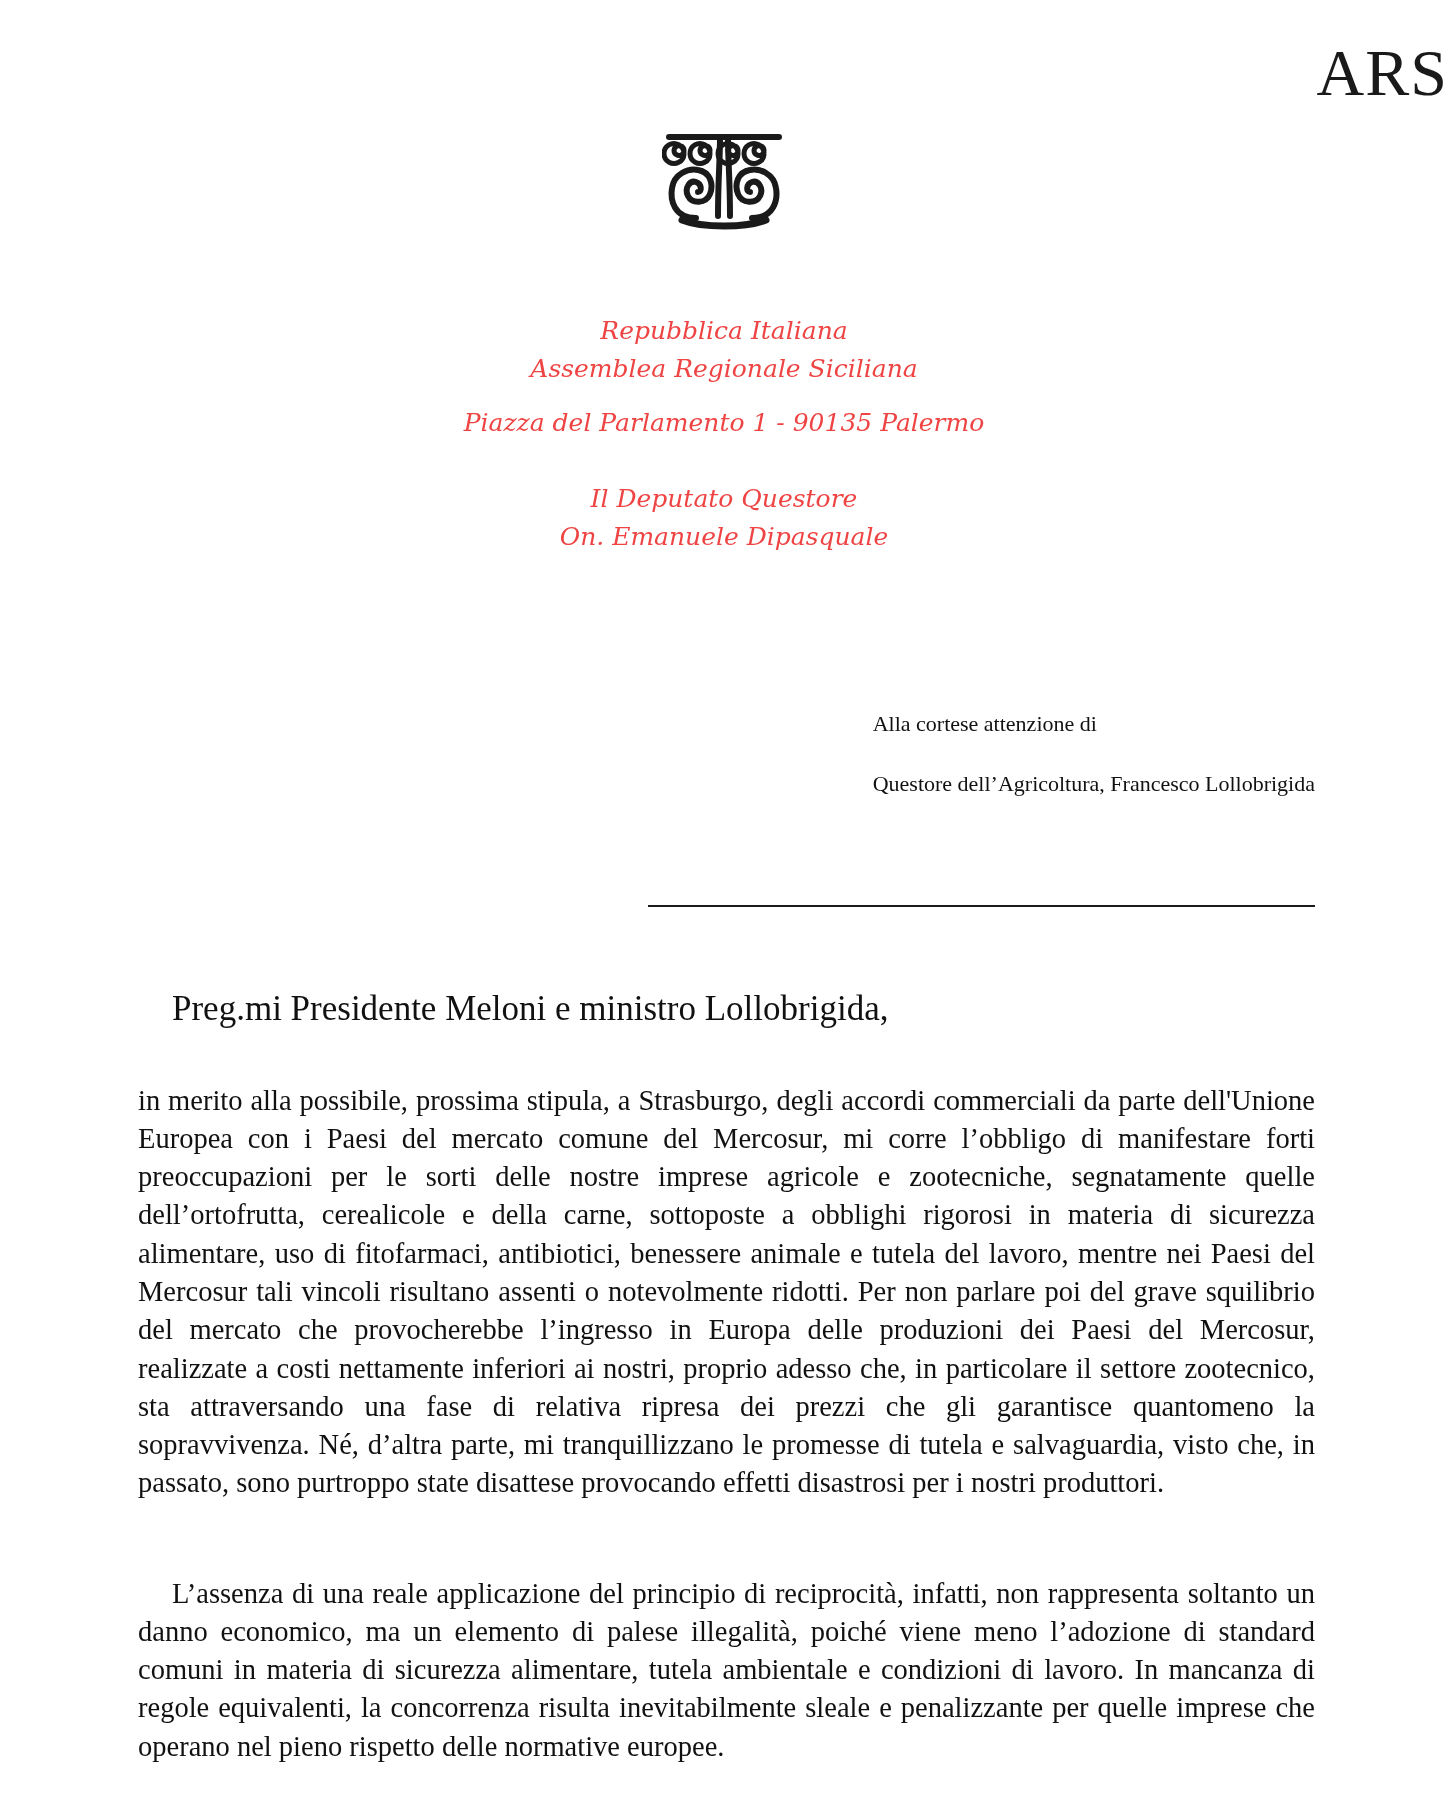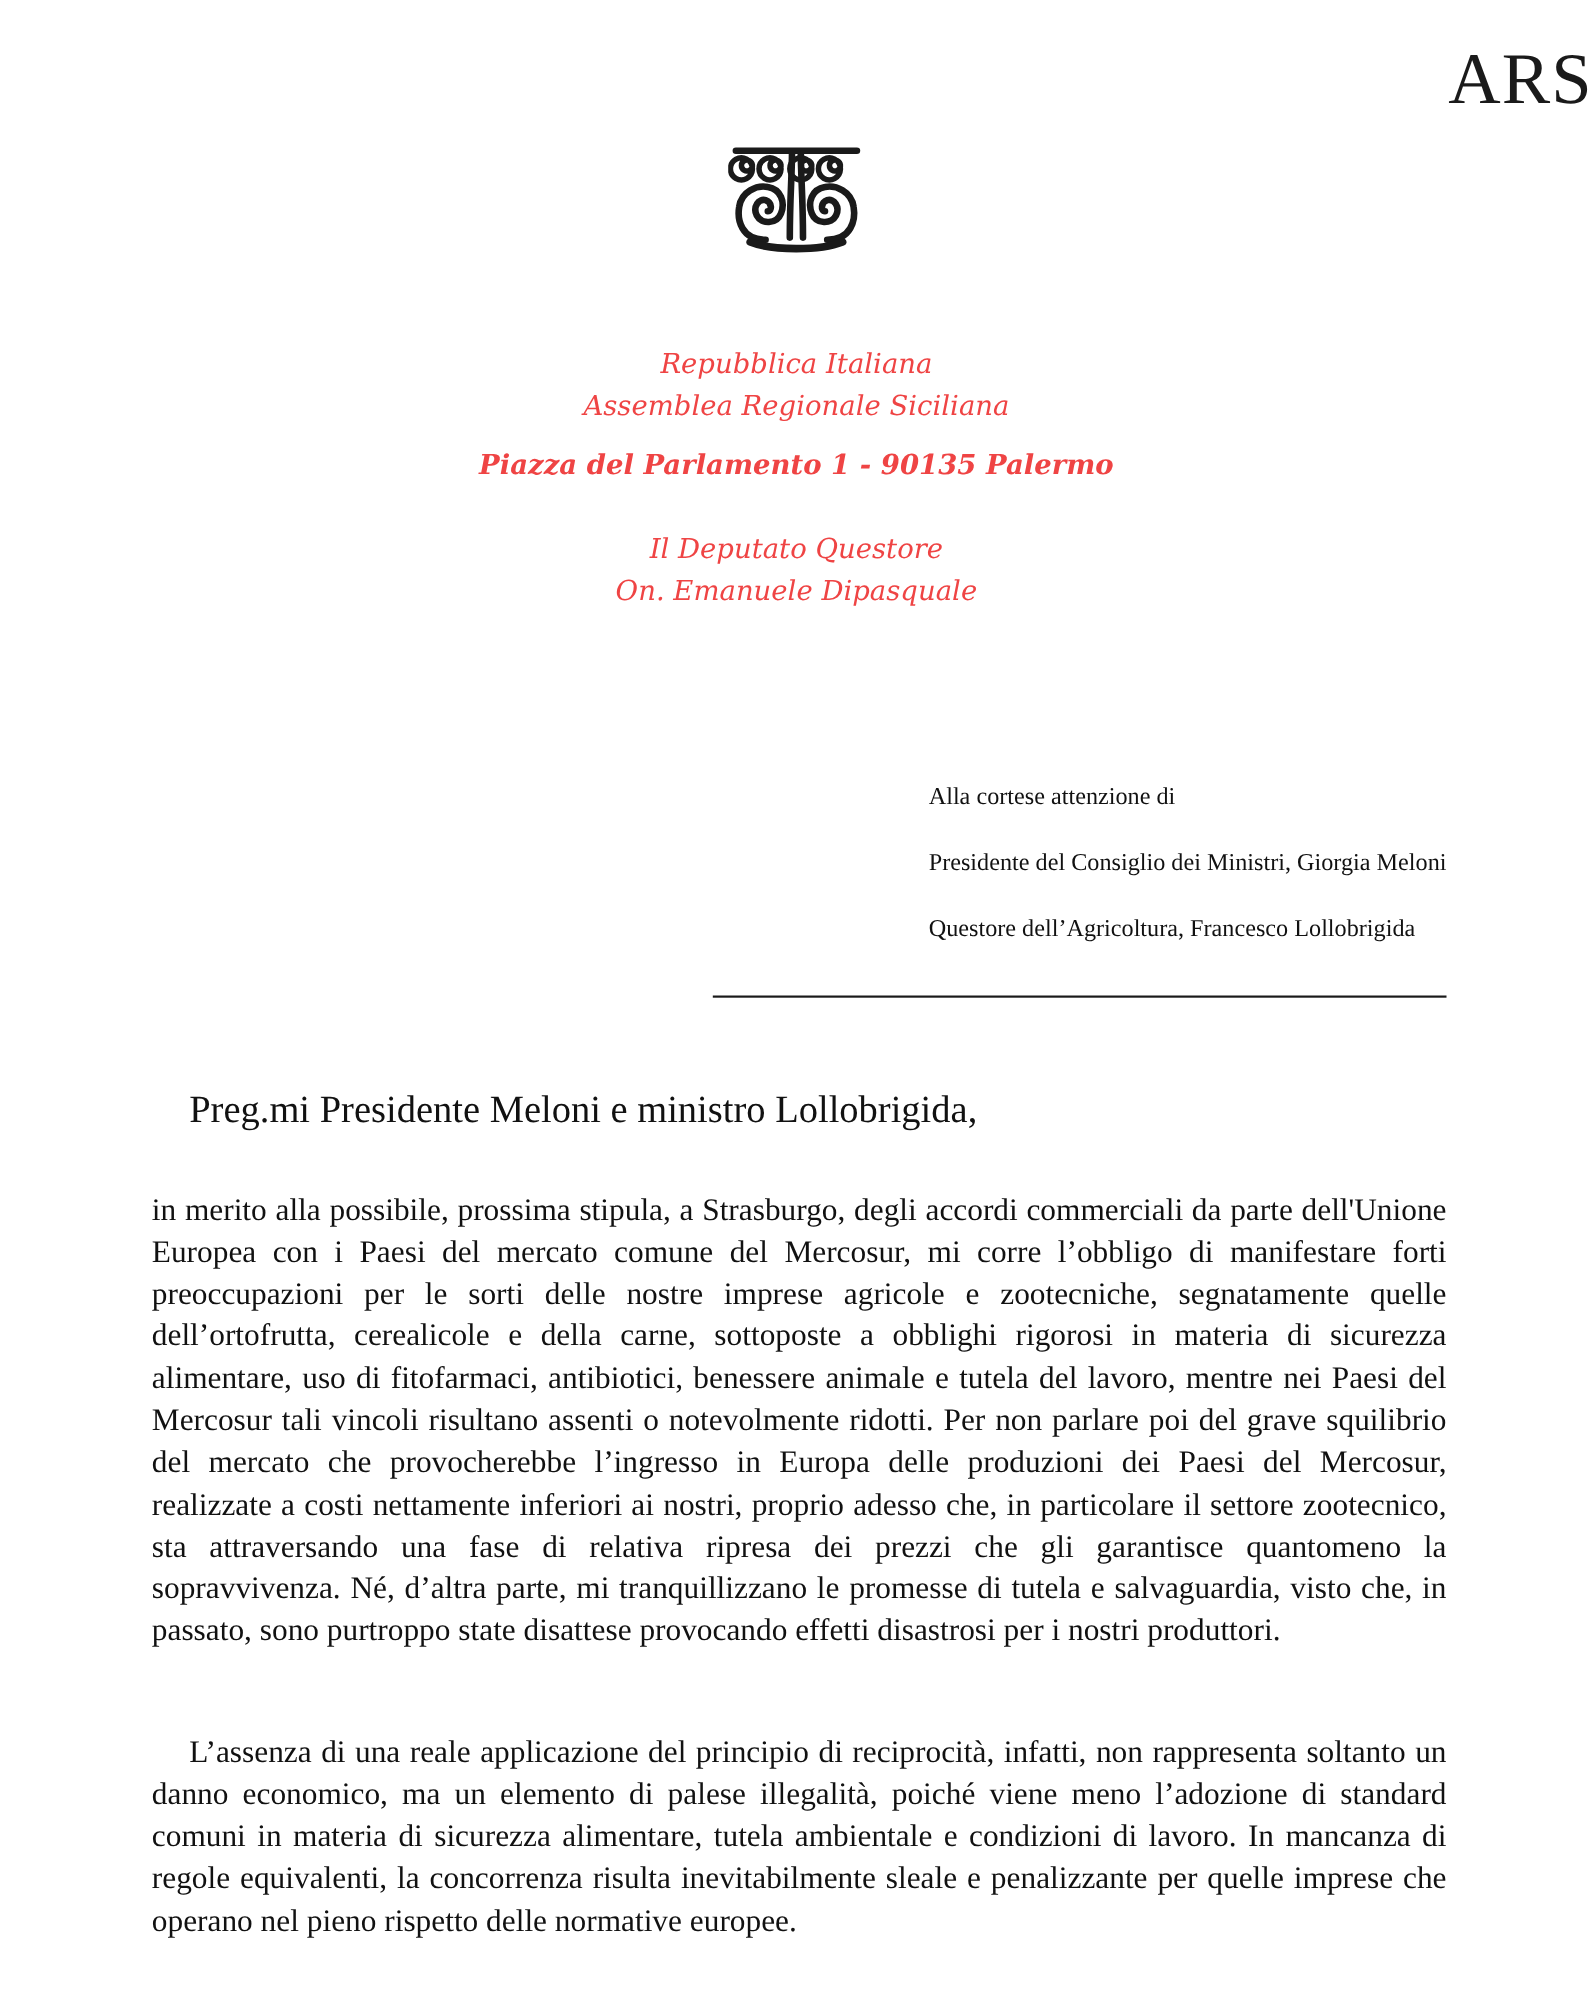--- a/index.html
+++ b/index.html
@@ -46,21 +46,21 @@
       font-style: italic;
       color: #ef4444;
       font-size: 25px;
     }
     .heading-line {
       display: block;
       line-height: 38px;
       white-space: nowrap;
     }
     #republic-block { top: 312px; }
-    #address-block { top: 404px; font-weight: bold; }
+    #address-block { top: 404px; }
     #deputy-block { top: 480px; }
 
     .recipients {
       position: absolute;
       right: 133px;
       top: 694px;
       text-align: left;
       font-size: 22px;
     }
     .recipient-line {
@@ -139,21 +139,20 @@
   <span class="heading-line">Piazza del Parlamento 1 - 90135 Palermo</span>
 </div>
 
 <div class="heading-block" id="deputy-block">
   <span class="heading-line">Il Deputato Questore</span>
   <span class="heading-line">On. Emanuele Dipasquale</span>
 </div>
 
 <div class="recipients">
   <span class="recipient-line">Alla cortese attenzione di</span>
-  <span class="recipient-line">Presidente del Consiglio dei Ministri, Giorgia Meloni</span>
   <span class="recipient-line">Questore dell’Agricoltura, Francesco Lollobrigida</span>
 </div>
 <div class="recipient-rule"></div>
 
 <div class="salutation">Preg.mi Presidente Meloni e ministro Lollobrigida,</div>
 
 <p class="body-text" id="para-1">in merito alla possibile, prossima stipula, a Strasburgo, degli accordi commerciali da parte dell'Unione Europea con i Paesi del mercato comune del Mercosur, mi corre l’obbligo di manifestare forti preoccupazioni per le sorti delle nostre imprese agricole e zootecniche, segnatamente quelle dell’ortofrutta, cerealicole e della carne, sottoposte a obblighi rigorosi in materia di sicurezza alimentare, uso di fitofarmaci, antibiotici, benessere animale e tutela del lavoro, mentre nei Paesi del Mercosur tali vincoli risultano assenti o notevolmente ridotti. Per non parlare poi del grave squilibrio del mercato che provocherebbe l’ingresso in Europa delle produzioni dei Paesi del Mercosur, realizzate a costi nettamente inferiori ai nostri, proprio adesso che, in particolare il settore zootecnico, sta attraversando una fase di relativa ripresa dei prezzi che gli garantisce quantomeno la sopravvivenza. Né, d’altra parte, mi tranquillizzano le promesse di tutela e salvaguardia, visto che, in passato, sono purtroppo state disattese provocando effetti disastrosi per i nostri produttori.</p>
 <p class="body-text" id="para-2">L’assenza di una reale applicazione del principio di reciprocità, infatti, non rappresenta soltanto un danno economico, ma un elemento di palese illegalità, poiché viene meno l’adozione di standard comuni in materia di sicurezza alimentare, tutela ambientale e condizioni di lavoro. In mancanza di regole equivalenti, la concorrenza risulta inevitabilmente sleale e penalizzante per quelle imprese che operano nel pieno rispetto delle normative europee.</p>
 
 </body></html>

